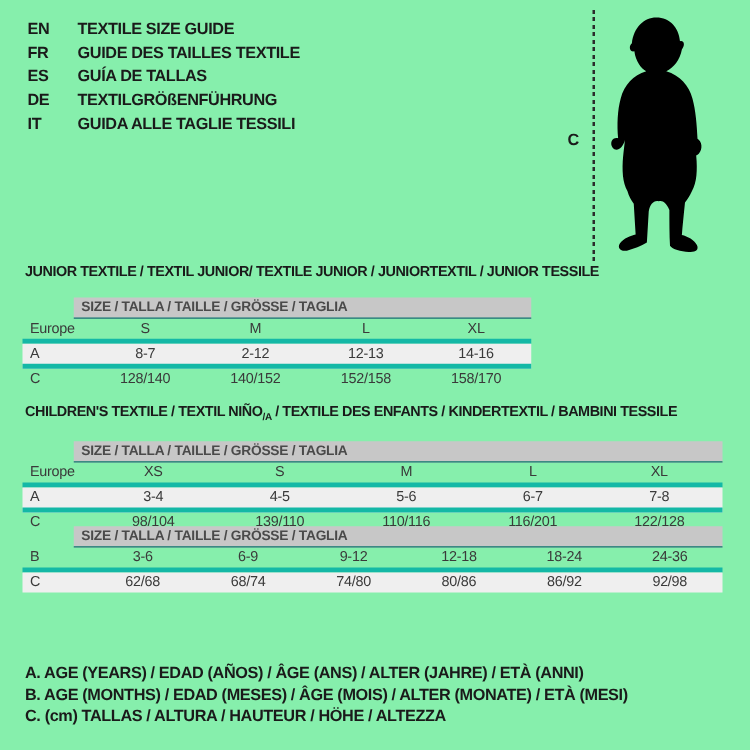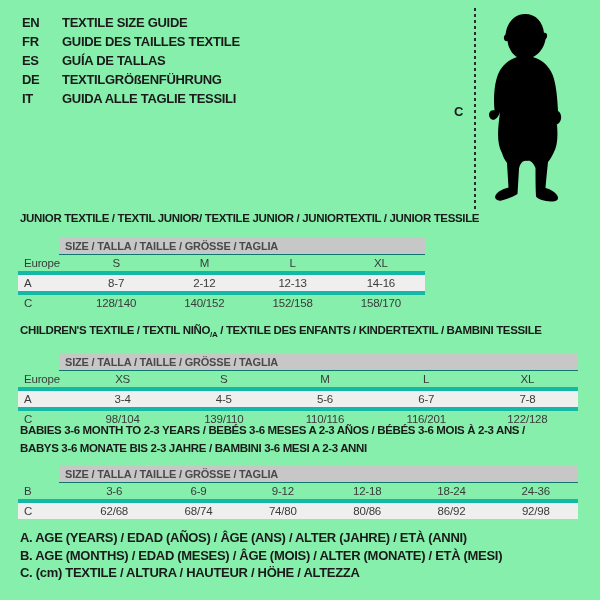--- a/index.html
+++ b/index.html
@@ -161,24 +161,20 @@
         <div class="t-cell">98/104</div>
         <div class="t-cell">139/110</div>
         <div class="t-cell">110/116</div>
         <div class="t-cell">116/201</div>
         <div class="t-cell">122/128</div>
       </div>
     </div>
   </div>
 
   <div class="sec sec3">
-    <div class="table-title">
-      <div>BABIES 3-6 MONTH TO 2-3 YEARS / BEBÉS 3-6 MESES A 2-3 AÑOS / BÉBÉS 3-6 MOIS À 2-3 ANS /</div>
-      <div>BABYS 3-6 MONATE BIS 2-3 JAHRE / BAMBINI 3-6 MESI A 2-3 ANNI</div>
-    </div>
     <div class="size-table">
       <div class="size-bar">SIZE / TALLA / TAILLE / GRÖSSE / TAGLIA</div>
       <div class="t-row">
         <div class="t-label">B</div>
         <div class="t-cell">3-6</div>
         <div class="t-cell">6-9</div>
         <div class="t-cell">9-12</div>
         <div class="t-cell">12-18</div>
         <div class="t-cell">18-24</div>
         <div class="t-cell">24-36</div>
@@ -191,16 +187,16 @@
         <div class="t-cell">80/86</div>
         <div class="t-cell">86/92</div>
         <div class="t-cell">92/98</div>
       </div>
     </div>
   </div>
 
   <div class="footnotes">
     <div class="footnote">A. AGE (YEARS) / EDAD (AÑOS) / ÂGE (ANS) / ALTER (JAHRE) / ETÀ (ANNI)</div>
     <div class="footnote">B. AGE (MONTHS) / EDAD (MESES) / ÂGE (MOIS) / ALTER (MONATE) / ETÀ (MESI)</div>
-    <div class="footnote">C. (cm) TEXTILE / ALTURA / HAUTEUR / HÖHE / ALTEZZA</div>
+    <div class="footnote">C. (cm) TALLAS / ALTURA / HAUTEUR / HÖHE / ALTEZZA</div>
   </div>
 
 </div>
 
 </body></html>

